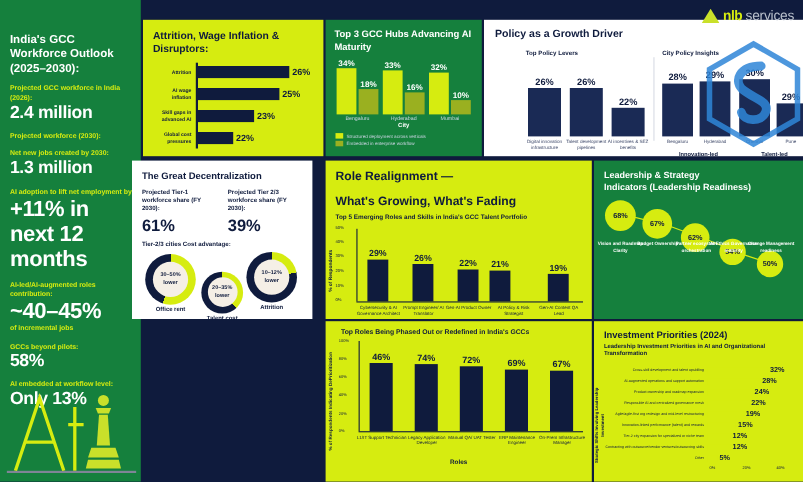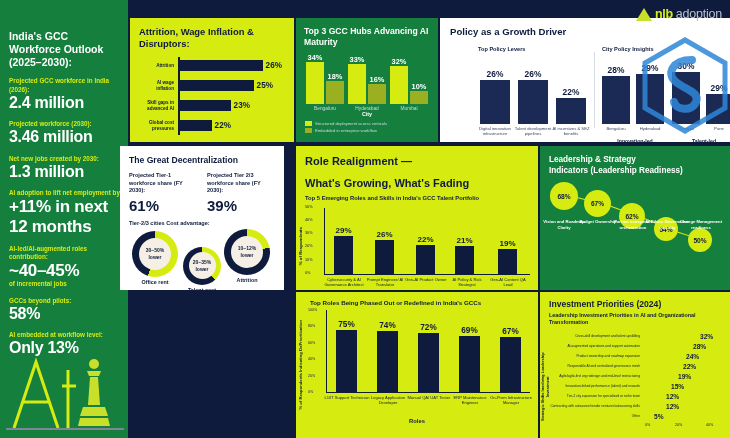--- a/index.html
+++ b/index.html
@@ -17,21 +17,21 @@
   .p-navy  { background: #15803d; }
   .p-lime  { background: #d6ec10; }
   .p-white { background: #ffffff; }
 
   
   #left-col { left:0; top:0; width:128px; height:438px; }
   .lc-title { font-size: 10.5px; font-weight: bold; color:#fff; line-height:1.25; margin: 30px 0 0 9px; width:112px; }
   .kv { margin: 8px 0 0 9px; width: 114px; }
   .kv-label { font-size: 6.3px; font-weight: bold; color:#d6ec10; line-height:1.3; }
   .kv-value { font-size: 16px; font-weight: bold; color:#fff; letter-spacing:-0.3px; line-height:1.15; }
-  .kv-value.sm { font-size: 17px; }
+  .kv-value.sm { font-size: 20px; }
   .kv-sub { font-size: 6.3px; font-weight:bold; color:#d6ec10; line-height:1.3; }
 
   .ai-art { position:absolute; left:6px; bottom:6px; width:118px; height:92px; }
 
   
   #attrition { left:130px; top:18px; width:164px; height:124px; }
   .at-title { font-size:9.4px; font-weight:bold; color:#0f1b3d; margin:8px 0 0 9px; line-height:1.25; }
   .at-chart { position:relative; margin:7px 0 0 9px; width:148px; height:82px; }
   .at-axis { position:absolute; left:39px; top:0; width:1.6px; height:78px; background:#0f1b3d; }
   .at-row { position:relative; height:18px; margin-bottom:2px; display:flex; align-items:center; }
@@ -149,21 +149,20 @@
 
   <div class="panel p-navy" id="left-col">
     <div class="lc-title">India's GCC Workforce Outlook (2025–2030):</div>
 
     <div class="kv">
       <div class="kv-label">Projected GCC workforce in India (2026):</div>
       <div class="kv-value">2.4 million</div>
     </div>
     <div class="kv">
       <div class="kv-label">Projected workforce (2030):</div>
-      <div class="kv-value">3.46 million</div>
     </div>
     <div class="kv">
       <div class="kv-label">Net new jobs created by 2030:</div>
       <div class="kv-value">1.3 million</div>
     </div>
     <div class="kv">
       <div class="kv-label">AI adoption to lift net employment by:</div>
       <div class="kv-value sm">+11% in next 12 months</div>
     </div>
     <div class="kv">
@@ -337,21 +336,21 @@
       <div class="rr-bar" style="left:79px; height:34px;">
         <span class="rr-bv">26%</span>
       </div>
       <div class="rr-xlab" style="left:67px;">Prompt Engineer/ AI Translator</div>
 
       <div class="rr-bar" style="left:120px; height:29px;">
         <span class="rr-bv">22%</span>
       </div>
       <div class="rr-xlab" style="left:108px;">Gen-AI Product Owner</div>
 
-      <div class="rr-bar" style="left:159px; height:28px;">
+      <div class="rr-bar" style="left:149px; height:28px;">
         <span class="rr-bv">21%</span>
       </div>
       <div class="rr-xlab" style="left:149px;">AI Policy &amp; Risk Strategist</div>
 
       <div class="rr-bar" style="left:202px; height:25px;">
         <span class="rr-bv">19%</span>
       </div>
       <div class="rr-xlab" style="left:190px;">Gen-AI Content QA Lead</div>
 
       <div class="rr-xaxlab">Emerging Roles and Skills</div>
@@ -365,21 +364,21 @@
       <div class="po-ytick" style="top:2px">100%</div>
       <div class="po-ytick" style="top:18px">80%</div>
       <div class="po-ytick" style="top:35px">60%</div>
       <div class="po-ytick" style="top:51px">40%</div>
       <div class="po-ytick" style="top:68px">20%</div>
       <div class="po-ytick" style="top:84px">0%</div>
       <div class="po-axis-y"></div>
       <div class="po-axis-x"></div>
 
       <div class="po-bar" style="left:40px; height:62px;">
-        <span class="po-bv">75%</span>
+        <span class="po-bv">46%</span>
       </div>
       <div class="po-xlab" style="left:28px;">L1/IT Support Technician</div>
 
       <div class="po-bar" style="left:81px; height:61px;">
         <span class="po-bv">74%</span>
       </div>
       <div class="po-xlab" style="left:69px;">Legacy Application Developer</div>
 
       <div class="po-bar" style="left:122px; height:59px;">
         <span class="po-bv">72%</span>
@@ -535,21 +534,21 @@
       <div class="iv-xt" style="left:135px; top:96px;">20%</div>
       <div class="iv-xt" style="left:166px; top:96px;">40%</div>
     </div>
   </div>
 
   <div id="logo">
     <svg width="16" height="13" viewBox="0 0 16 13">
       <polygon points="8,0 16,13 0,13" fill="#c9e02a"></polygon>
     </svg>
     <span class="logo-txt1">nlb</span>
-    <span class="logo-txt2">adoption</span>
+    <span class="logo-txt2">services</span>
   </div>
 
   <svg id="watermark" viewBox="0 0 110 110">
     <g fill="none" stroke="#2f86d8" stroke-width="5">
       <path d="M55 10 L95 33 L95 78 L55 101 L15 78 L15 33 Z"></path>
     </g>
     <path d="M62 30 C42 30 36 44 46 52 C56 60 70 62 66 72 C62 82 46 80 44 72" fill="none" stroke="#2f86d8" stroke-width="8" stroke-linecap="round"></path>
   </svg>
 
 </div>

